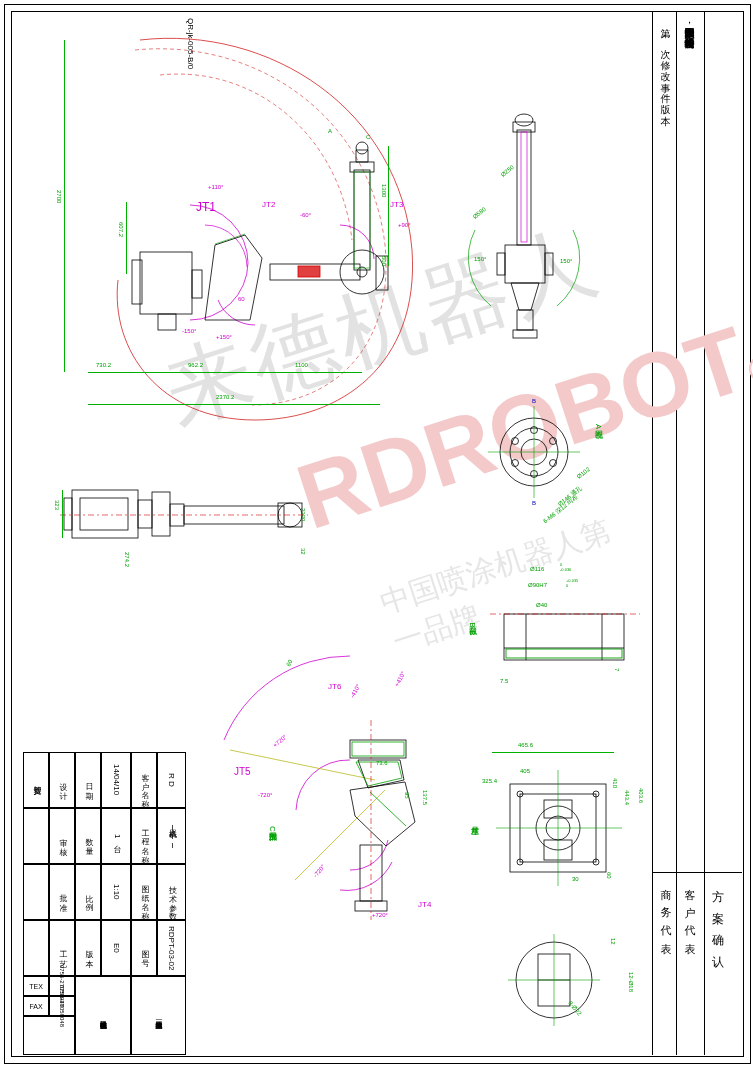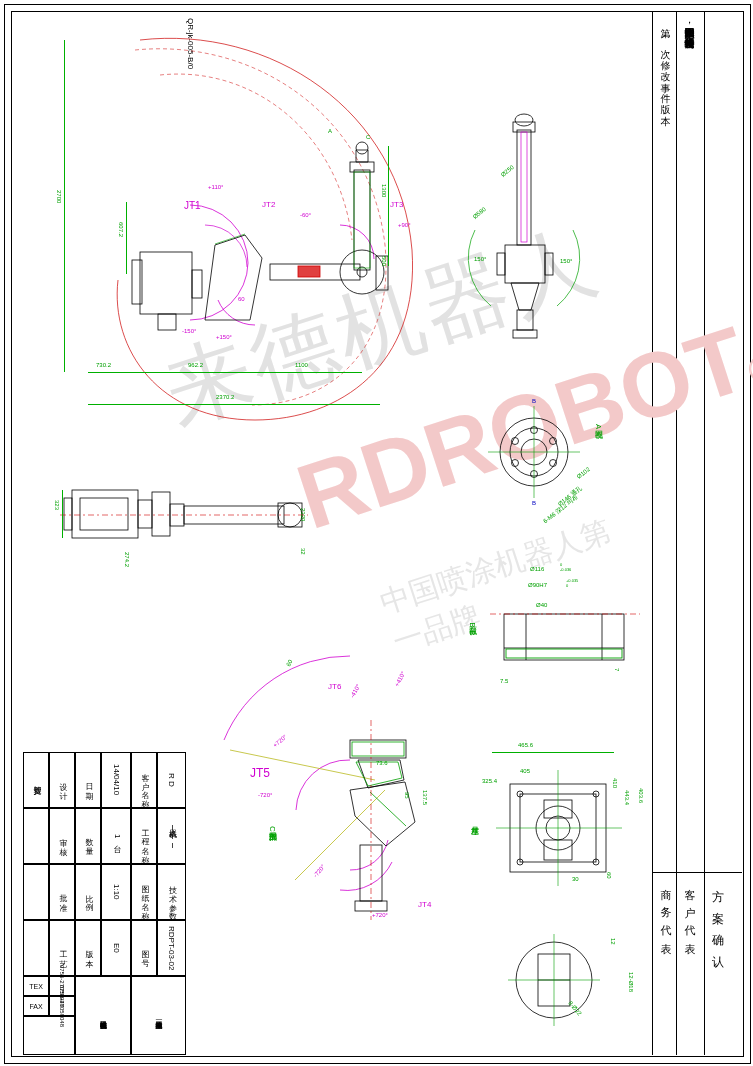--- a/index.html
+++ b/index.html
@@ -114,21 +114,21 @@
 
   <div class="dimline" style="left:88px;top:372px;width:78px;"></div>
   <div class="gtext" style="left:96px;top:362px;">730.2</div>
   <div class="dimline" style="left:166px;top:372px;width:96px;"></div>
   <div class="gtext" style="left:188px;top:362px;">962.2</div>
   <div class="dimline" style="left:262px;top:372px;width:100px;"></div>
   <div class="gtext" style="left:295px;top:362px;">1100</div>
   <div class="dimline" style="left:88px;top:404px;width:292px;"></div>
   <div class="gtext" style="left:216px;top:394px;">2370.2</div>
 
-  <div class="mtext" style="left:184px;top:200px;font-size:10px;">JT1</div>
+  <div class="mtext" style="left:196px;top:200px;font-size:12px;">JT1</div>
   <div class="mtext" style="left:262px;top:200px;font-size:8px;">JT2</div>
   <div class="mtext" style="left:390px;top:200px;font-size:8px;">JT3</div>
   <div class="mtext" style="left:208px;top:184px;">+110°</div>
   <div class="mtext" style="left:182px;top:328px;">-150°</div>
   <div class="mtext" style="left:216px;top:334px;">+150°</div>
   <div class="mtext" style="left:238px;top:296px;">60</div>
   <div class="mtext" style="left:300px;top:212px;">-60°</div>
   <div class="mtext" style="left:398px;top:222px;">+90°</div>
   <div class="gtext" style="left:328px;top:128px;">A</div>
   <div class="gtext" style="left:366px;top:134px;">C</div>
@@ -250,21 +250,21 @@
     <g stroke="#00a000" stroke-width="0.8" fill="none">
       <path d="M156,122 L198,122 L202,138 L168,146 Z"></path>
       <rect x="152" y="102" width="52" height="14"></rect>
       <line x1="170" y1="152" x2="206" y2="186"></line>
     </g>
     <g stroke="#d00000" stroke-width="0.6">
       <line x1="171" y1="80" x2="171" y2="280" stroke-dasharray="6,3,2,3"></line>
     </g>
   </svg>
   <div class="mtext" style="left:418px;top:900px;font-size:8px;">JT4</div>
-  <div class="mtext" style="left:250px;top:766px;font-size:12px;">JT5</div>
+  <div class="mtext" style="left:234px;top:766px;font-size:10px;">JT5</div>
   <div class="mtext" style="left:328px;top:682px;font-size:8px;">JT6</div>
   <div class="mtext" style="left:392px;top:676px;transform:rotate(-62deg);">+410°</div>
   <div class="mtext" style="left:348px;top:688px;transform:rotate(-62deg);">-410°</div>
   <div class="mtext" style="left:272px;top:738px;transform:rotate(-40deg);">+720°</div>
   <div class="mtext" style="left:258px;top:792px;">-720°</div>
   <div class="mtext" style="left:372px;top:912px;">+720°</div>
   <div class="mtext" style="left:312px;top:868px;transform:rotate(-50deg);">-720°</div>
   <div class="gtext" style="left:376px;top:760px;">73.6</div>
   <div class="gtext" style="left:404px;top:792px;writing-mode:vertical-rl;">95</div>
   <div class="gtext" style="left:422px;top:790px;writing-mode:vertical-rl;">137.5</div>

